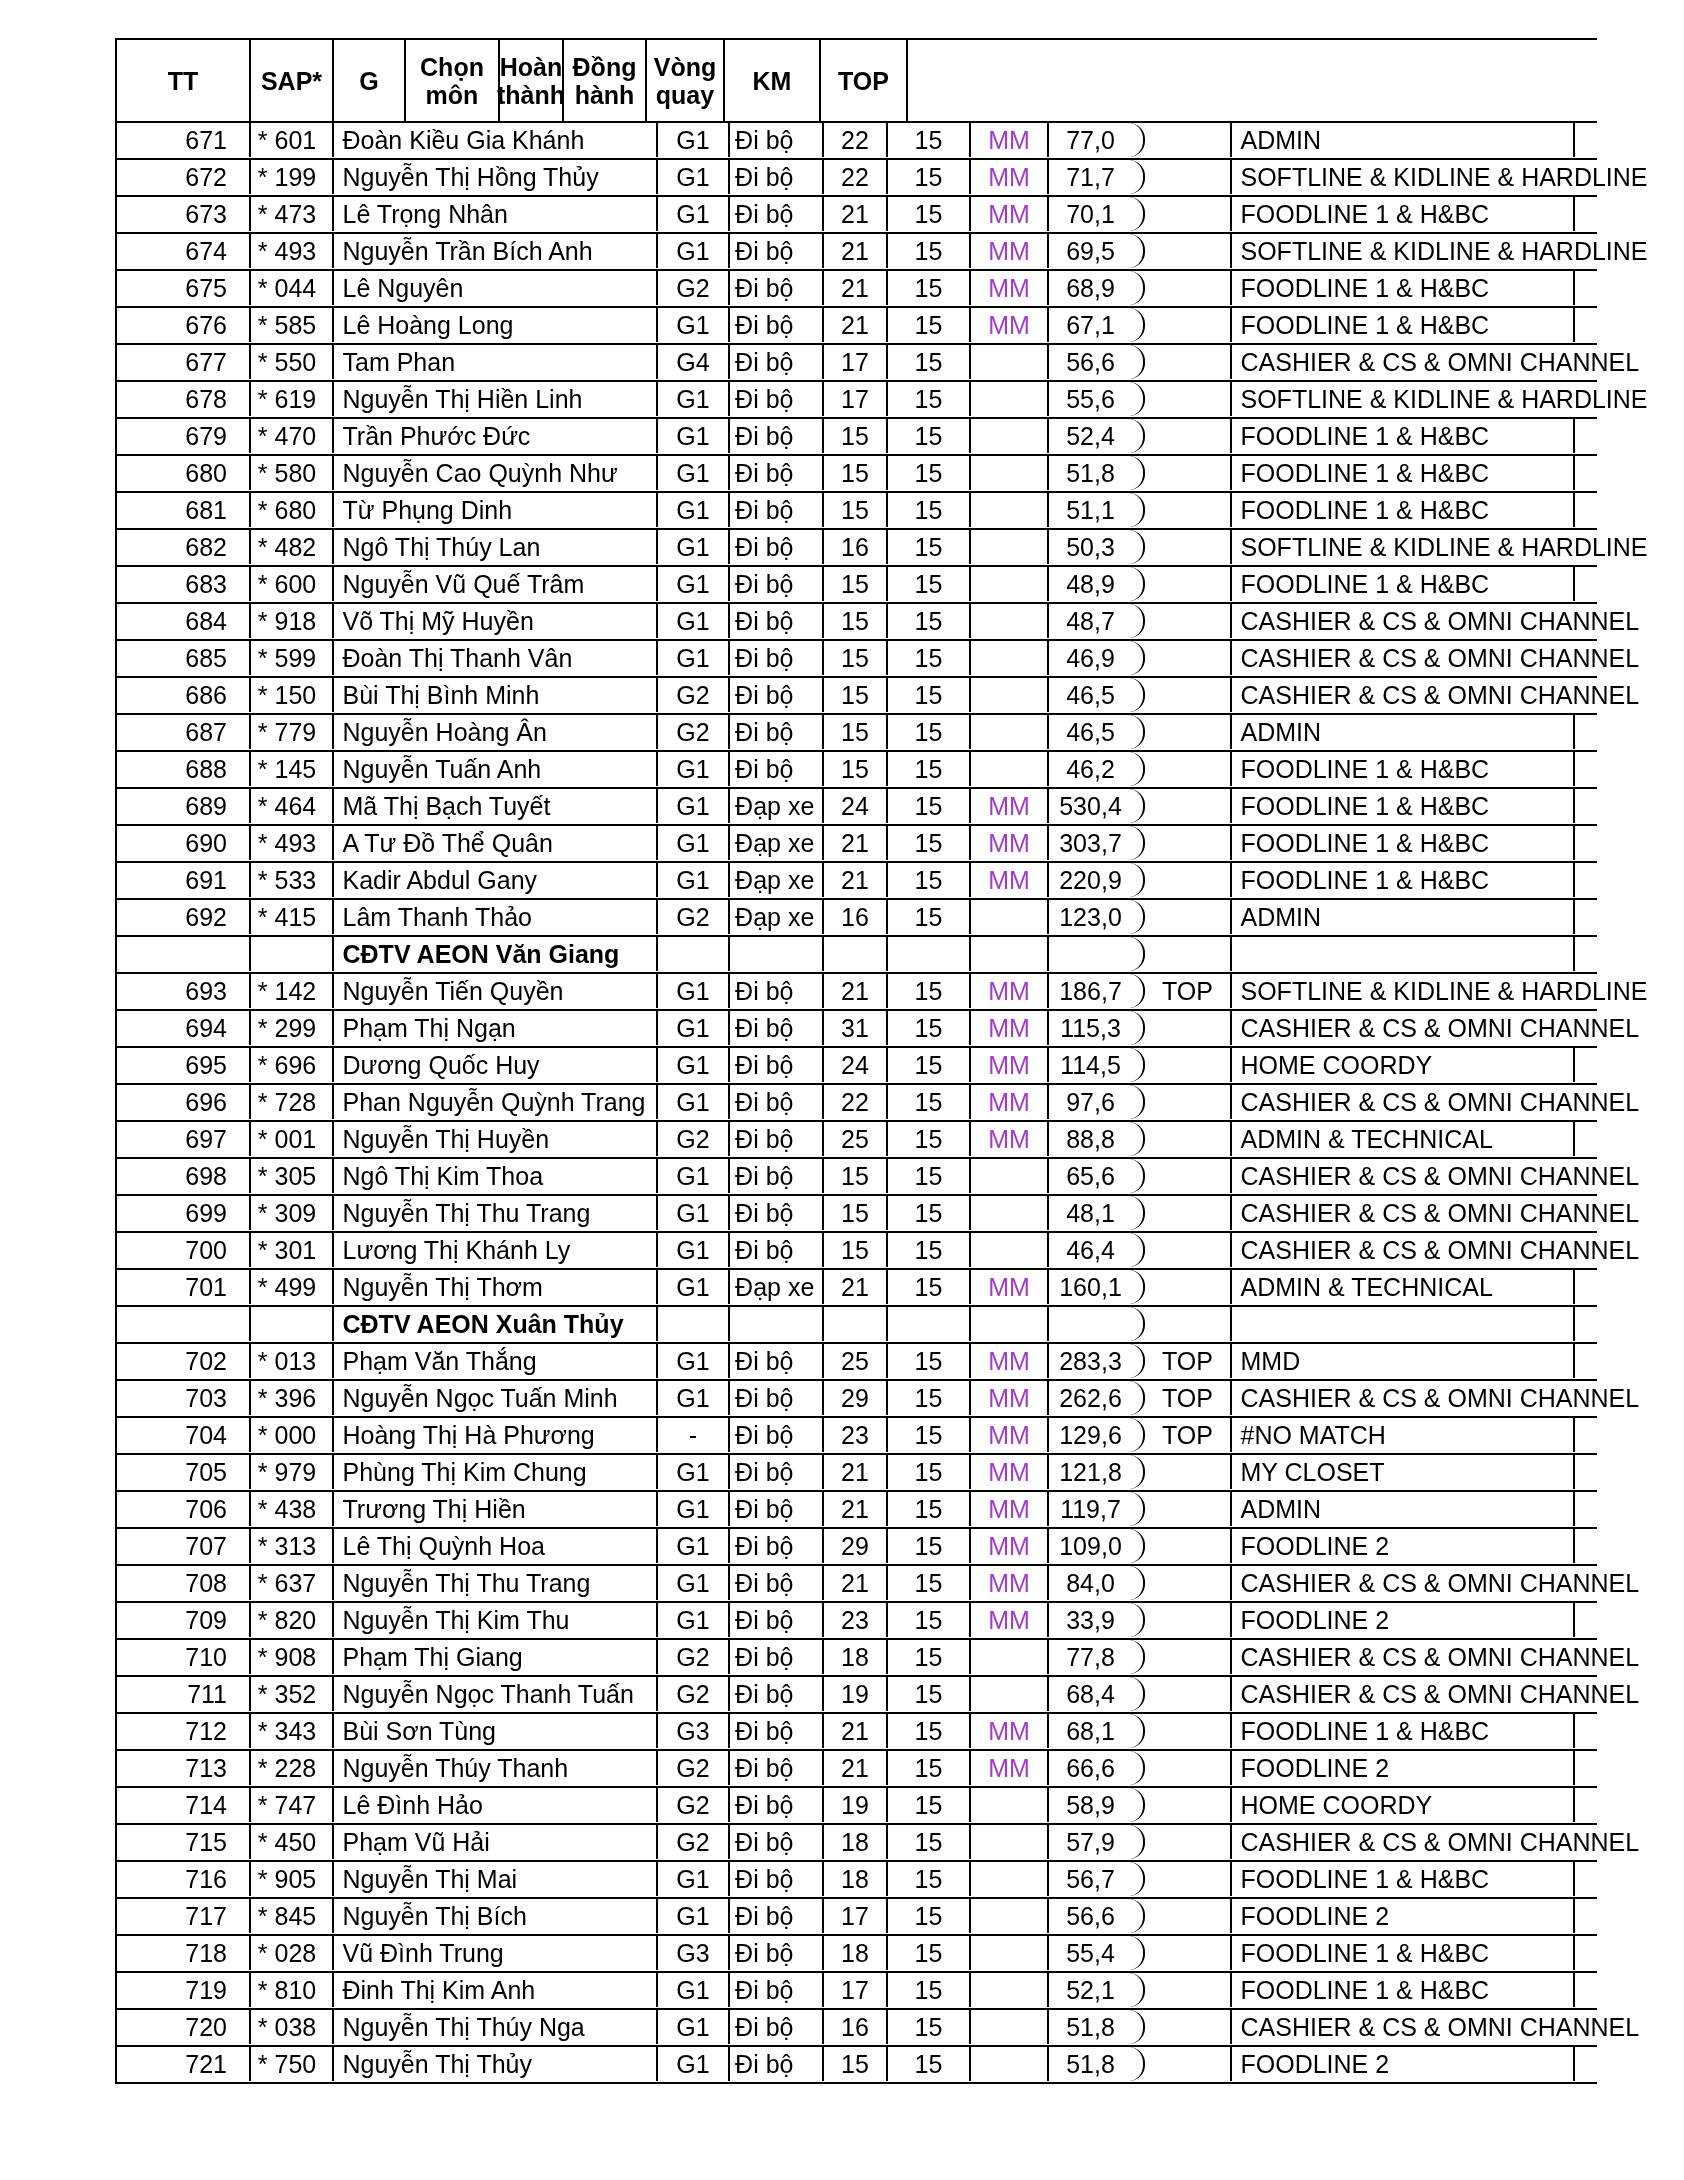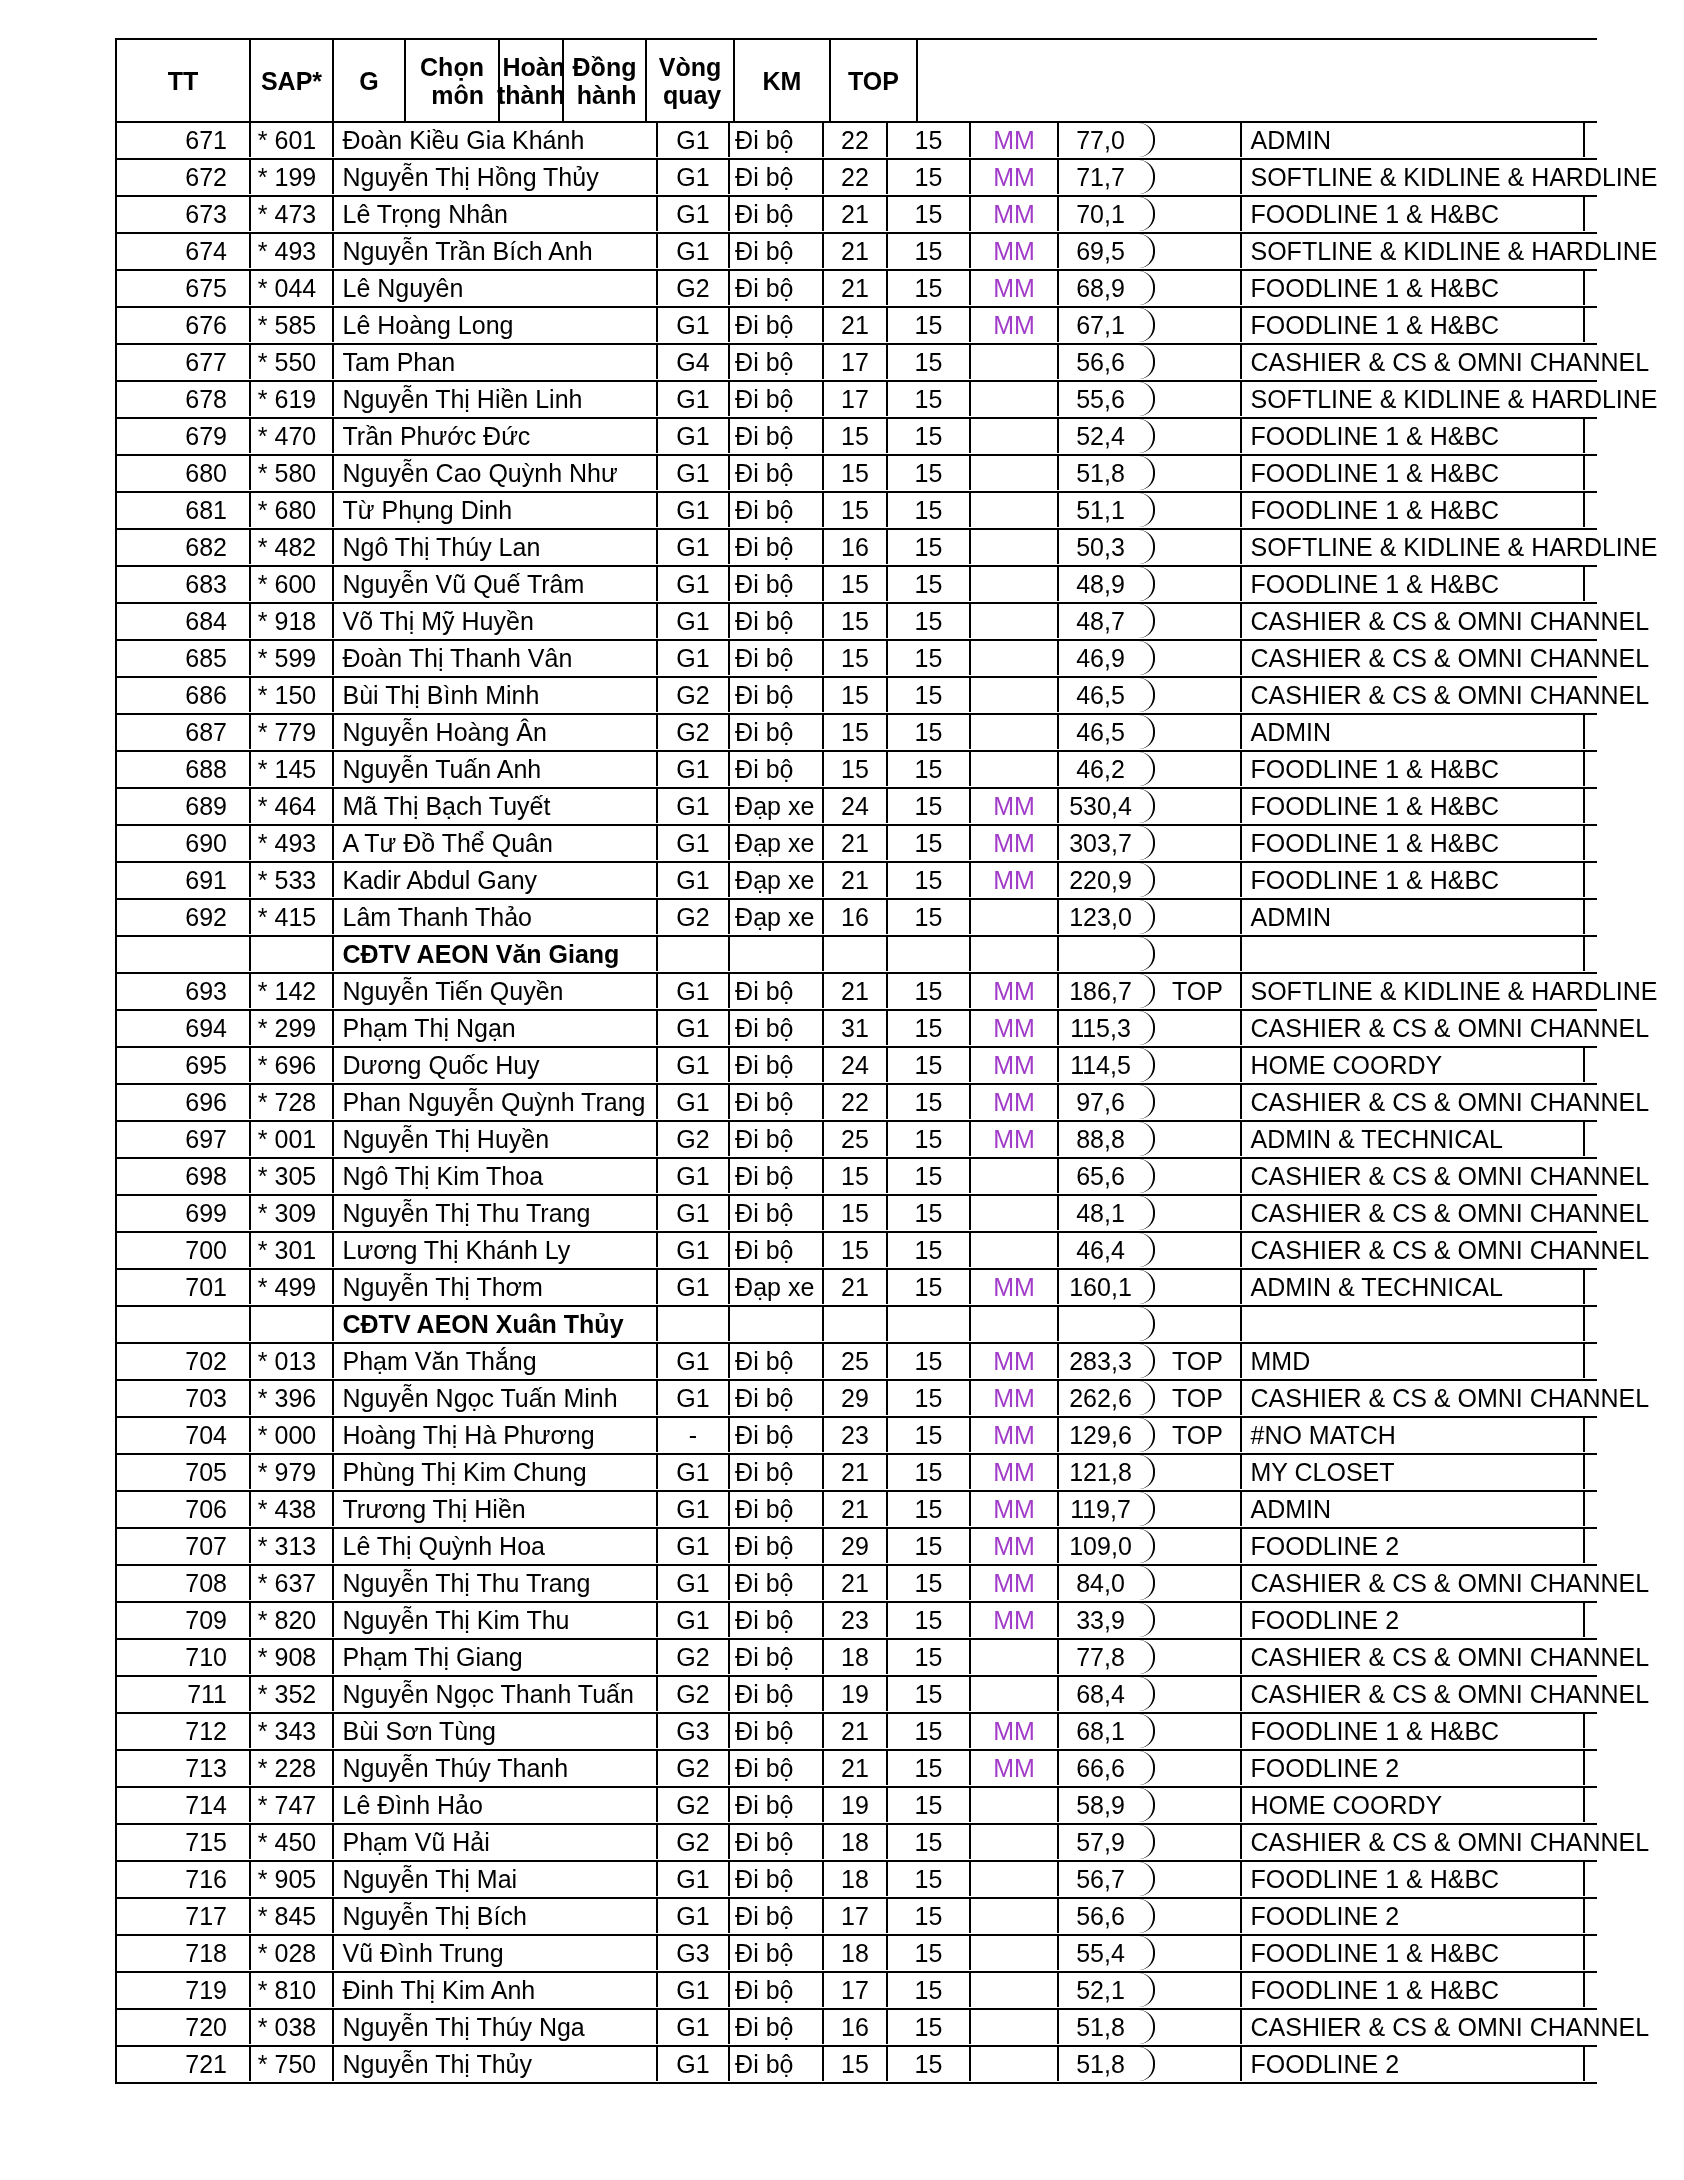--- a/index.html
+++ b/index.html
@@ -3,29 +3,29 @@
 <meta charset="utf-8">
 <style>
   html,body{margin:0;padding:0;}
   .page{position:relative;width:1685px;height:2181px;background:#ffffff;overflow:hidden;
         font-family:"Liberation Sans",sans-serif;color:#000;}
   .twrap{position:absolute;left:115px;top:38px;width:1570px;overflow:hidden;}
   .tbl{width:1480px;border-top:2.6px solid #000;border-left:2.6px solid #000;}
 
   .hrow{display:flex;height:83px;border-bottom:2.6px solid #000;box-sizing:border-box;}
   .hc{box-sizing:border-box;border-right:2.6px solid #000;display:flex;align-items:center;
-      justify-content:center;text-align:right;font-weight:bold;font-size:25px;line-height:28px;
+      justify-content:center;text-align:center;font-weight:bold;font-size:25px;line-height:28px;
       flex:none;padding:0 20px;}
 
   .row{display:flex;height:37px;border-bottom:2.6px solid #000;box-sizing:border-box;}
   .c{box-sizing:border-box;border-right:2.6px solid #000;height:34px;line-height:34px;
      font-size:25px;overflow:hidden;flex:none;white-space:nowrap;}
 
   .w-tt{width:134px;} .w-sap{width:83px;} .w-name{width:324px;} .w-g{width:72px;}
-  .w-mon{width:94px;} .w-hoan{width:64px;} .w-dong{width:83px;} .w-vong{width:88px;}
+  .w-mon{width:94px;} .w-hoan{width:64px;} .w-dong{width:83px;} .w-vong{width:78px;}
   .w-km{width:96px;} .w-top{width:87px;} .w-dv{width:343px;}
 
   .c.w-tt{text-align:right;padding-right:22px;}
   .c.w-sap{padding-left:6.8px;}
   .c.w-name{padding-left:8.5px;}
   .c.w-g{text-align:center;}
   .c.w-mon{padding-left:5.1px;}
   .c.w-hoan,.c.w-dong,.c.w-top{text-align:center;}
   .c.w-vong{text-align:center;color:var(--mm,#A03CC8);}
   .c.w-km{text-align:center;padding-right:11px;border-radius:16px;}

